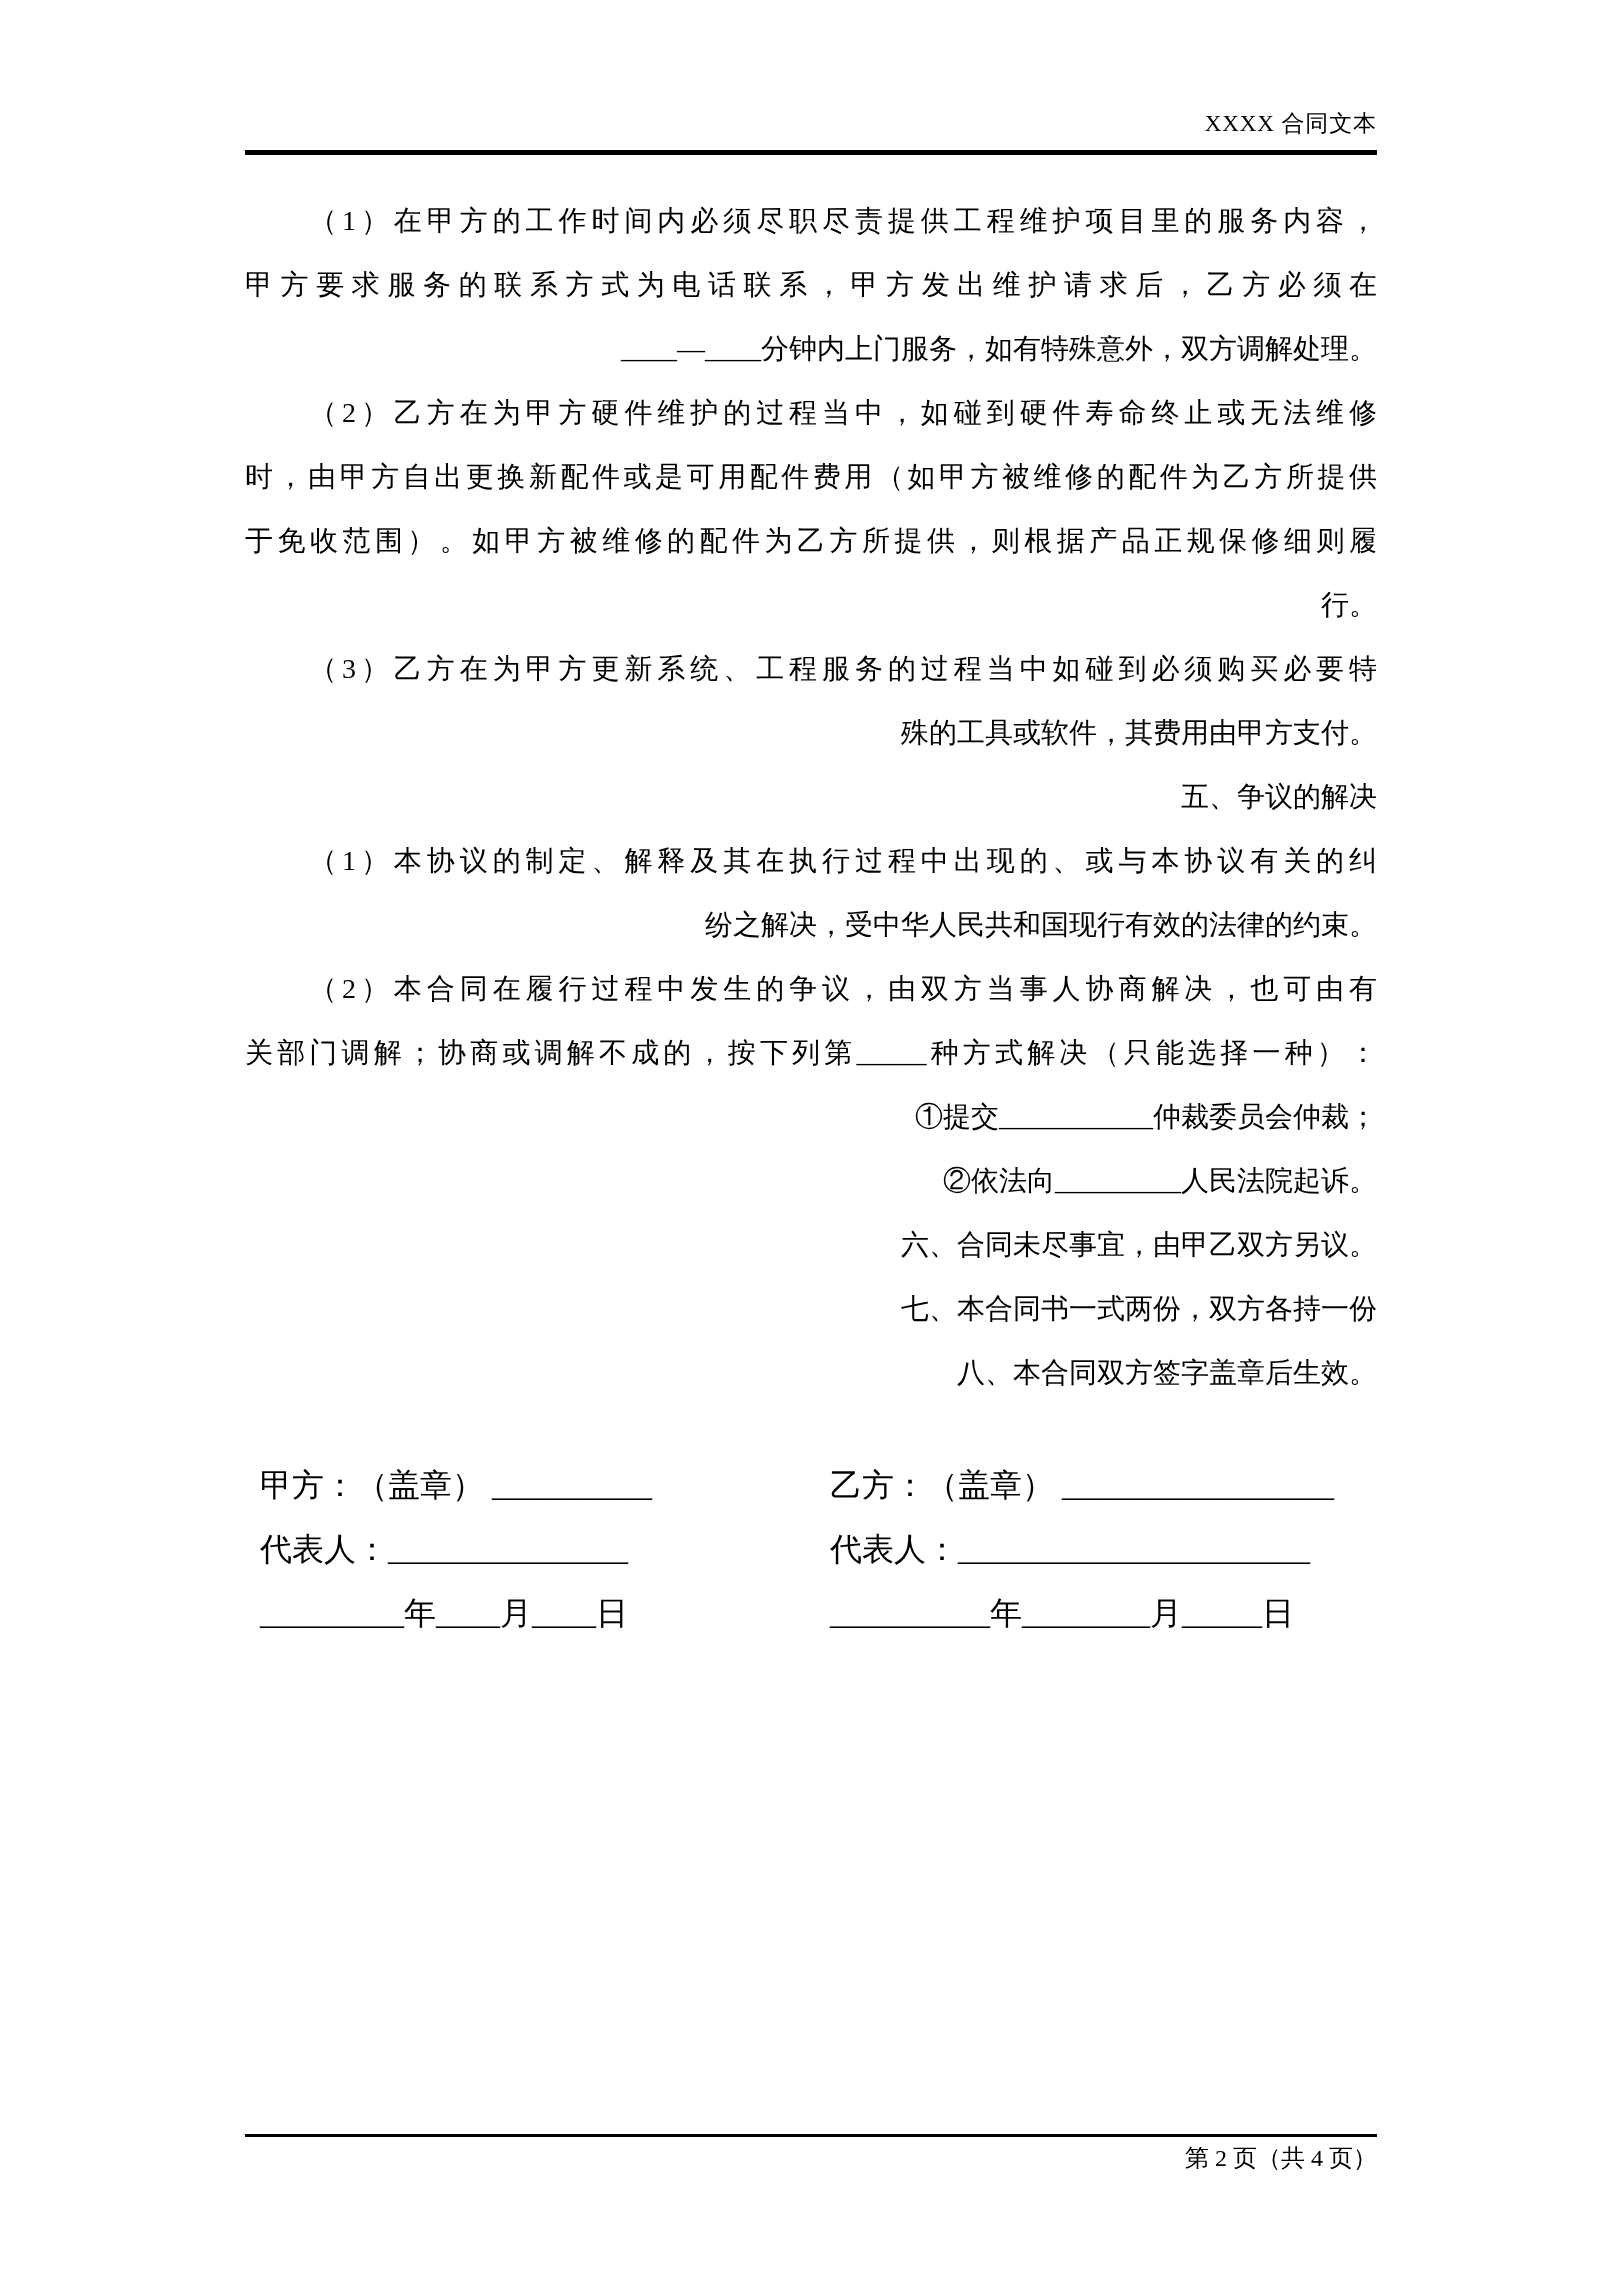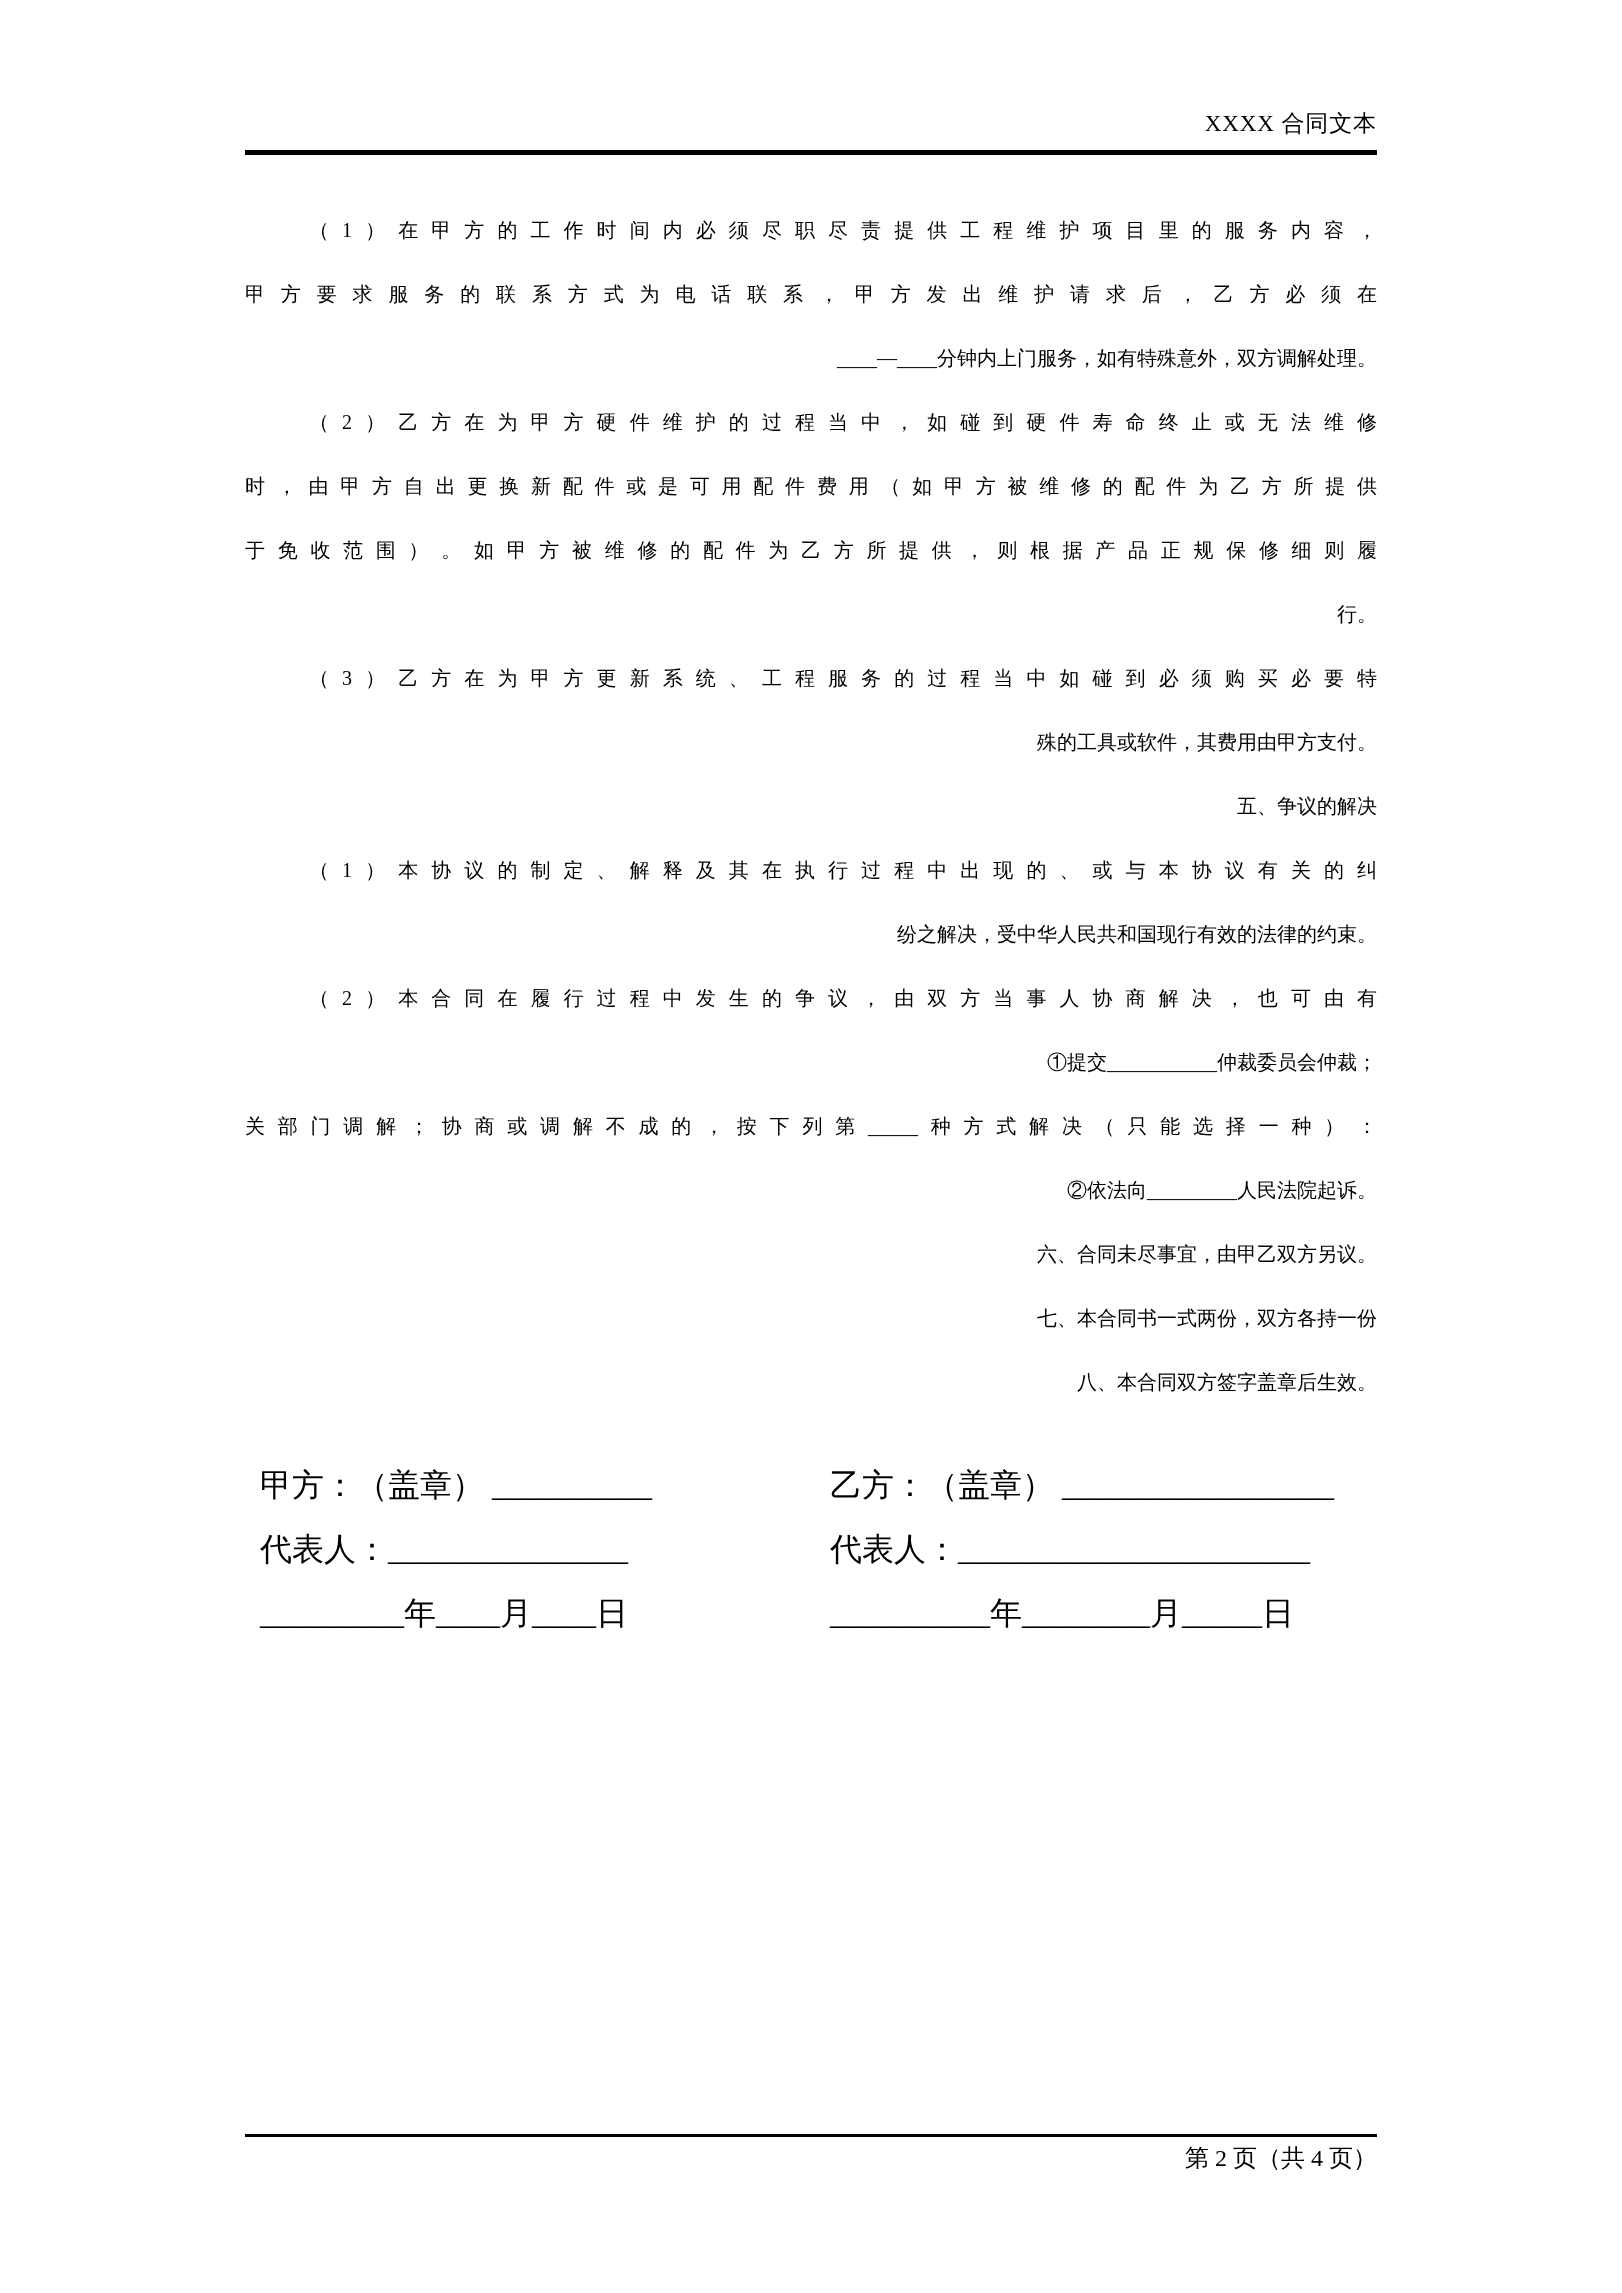--- a/index.html
+++ b/index.html
@@ -17,22 +17,22 @@
     text-align:right;font-size:23px;line-height:33px;
     letter-spacing:0.9px;
   }
   .header-rule{
     position:absolute;left:245px;top:150px;width:1132px;height:4.5px;
     background:#000;
   }
 
   
   .doc-body{
-    position:absolute;left:245px;top:198px;width:1132px;
-    font-size:20px;
+    position:absolute;left:245px;top:189px;width:1132px;
+    font-size:28px;
   }
   .line{
     height:64px;line-height:64px;
     text-align:right;
   }
   .line.indent{text-indent:64px;}
   .line.justify{
     text-align:justify;
     text-align-last:justify;
     text-justify:inter-character;
@@ -72,22 +72,22 @@
     <div class="line indent justify">（2）乙方在为甲方硬件维护的过程当中，如碰到硬件寿命终止或无法维修</div>
     <div class="line justify">时，由甲方自出更换新配件或是可用配件费用（如甲方被维修的配件为乙方所提供</div>
     <div class="line justify">于免收范围）。如甲方被维修的配件为乙方所提供，则根据产品正规保修细则履</div>
     <div class="line">行。</div>
     <div class="line indent justify">（3）乙方在为甲方更新系统、工程服务的过程当中如碰到必须购买必要特</div>
     <div class="line">殊的工具或软件，其费用由甲方支付。</div>
     <div class="line indent">五、争议的解决</div>
     <div class="line indent justify">（1）本协议的制定、解释及其在执行过程中出现的、或与本协议有关的纠</div>
     <div class="line">纷之解决，受中华人民共和国现行有效的法律的约束。</div>
     <div class="line indent justify">（2）本合同在履行过程中发生的争议，由双方当事人协商解决，也可由有</div>
+    <div class="line justify">关部门调解；协商或调解不成的，按下列第_____种方式解决（只能选择一种）：</div>
     <div class="line indent">①提交___________仲裁委员会仲裁；</div>
-    <div class="line justify">关部门调解；协商或调解不成的，按下列第_____种方式解决（只能选择一种）：</div>
     <div class="line indent">②依法向_________人民法院起诉。</div>
     <div class="line indent">六、合同未尽事宜，由甲乙双方另议。</div>
     <div class="line indent">七、本合同书一式两份，双方各持一份</div>
     <div class="line indent">八、本合同双方签字盖章后生效。</div>
   </div>
 
   <div class="signatures">
     <div class="sig-row">
       <div class="sig-cell-a">甲方：（盖章） __________</div>
       <div class="sig-cell-b">乙方：（盖章） _________________</div>

